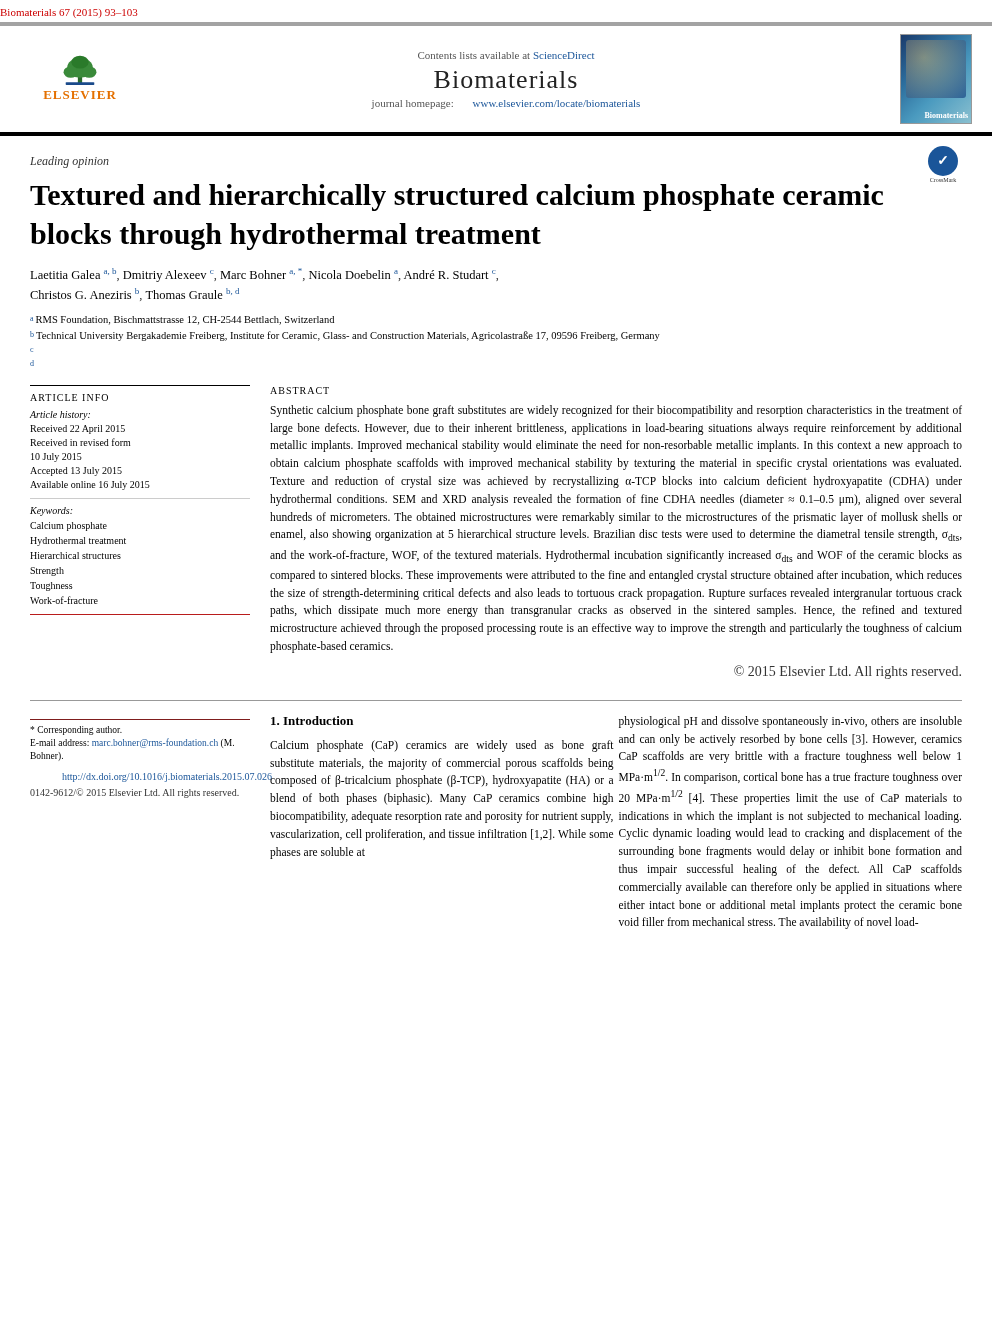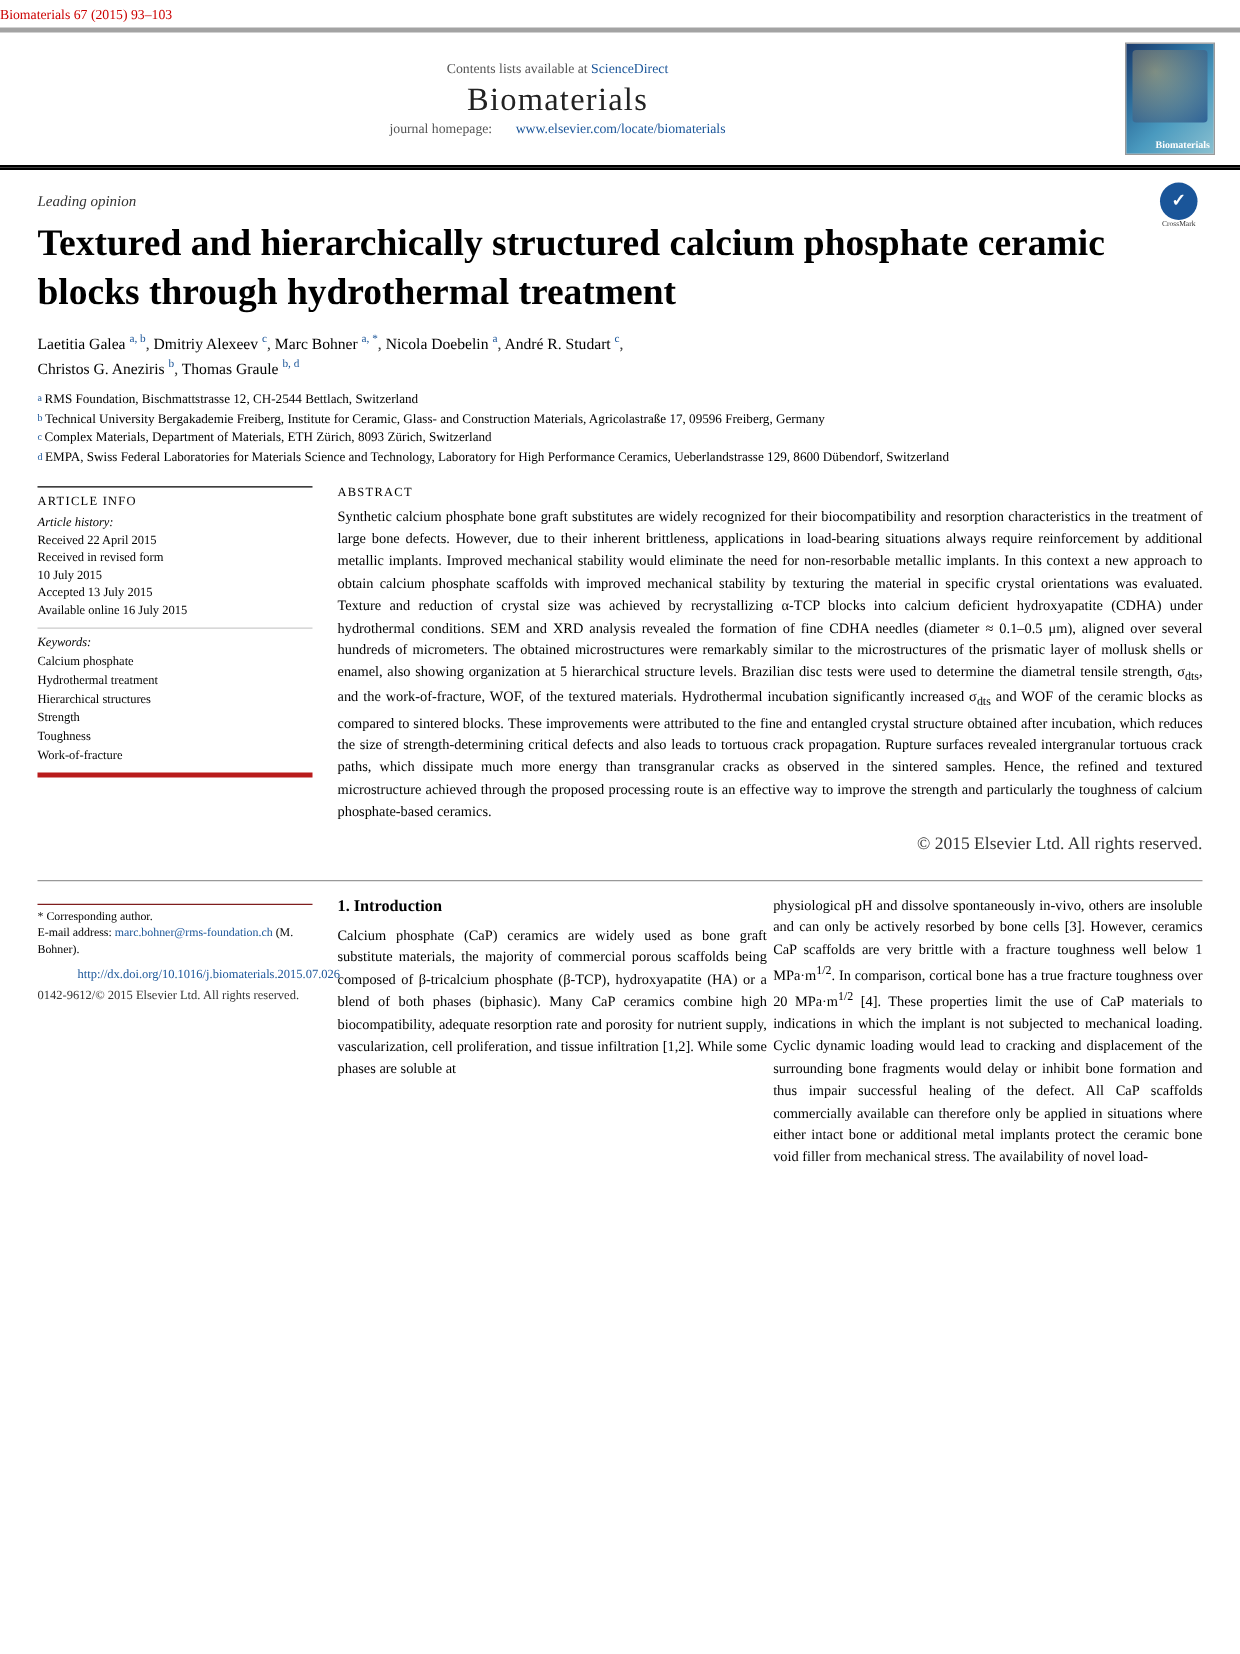--- a/index.html
+++ b/index.html
@@ -208,21 +208,21 @@
     .col-left {
       width: 220px;
       flex-shrink: 0;
     }
     .col-right {
       flex: 1;
     }
 
     .article-info-box {
       border-top: 1px solid #000;
-      border-bottom: 4px solid #b91c1c;
+      border-bottom: 1px solid #b91c1c;
       padding: 6px 0;
     }
 
     .article-info-title {
       font-size: 10px;
       font-variant: small-caps;
       letter-spacing: 1px;
       color: #000;
       margin-bottom: 4px;
     }
@@ -330,20 +330,35 @@
     }
   </style>
 </head>
 <body>
 
 <div class="top-bar">
   <span>Biomaterials 67 (2015) 93–103</span>
 </div>
 
 <div class="journal-header">
+  <div class="journal-header-left">
+
+    <svg class="elsevier-tree" viewBox="0 0 80 42">
+
+      <rect x="37" y="28" width="6" height="12" fill="#2a6a2a"></rect>
+
+      <ellipse cx="40" cy="18" rx="18" ry="14" fill="#3a8a3a"></ellipse>
+      <ellipse cx="27" cy="24" rx="10" ry="8" fill="#3a8a3a"></ellipse>
+      <ellipse cx="53" cy="24" rx="10" ry="8" fill="#3a8a3a"></ellipse>
+      <ellipse cx="40" cy="10" rx="12" ry="9" fill="#2a7a2a"></ellipse>
+
+      <rect x="20" y="38" width="40" height="4" rx="1" fill="#1a4a8a"></rect>
+    </svg>
+    <div class="elsevier-text">ELSEVIER</div>
+  </div>
   <div class="journal-header-center">
     <div class="sciencedirect-line">
       <span>Contents lists available at</span>
       <a class="sciencedirect-link">ScienceDirect</a>
     </div>
     <div class="journal-title-main">Biomaterials</div>
     <div class="journal-homepage-line">
       <span>journal homepage:</span>
       <a class="journal-homepage-link">www.elsevier.com/locate/biomaterials</a>
     </div>
@@ -383,25 +398,23 @@
     <div class="affil-line">
       <span class="affil-sup">a</span>
       <span>RMS Foundation, Bischmattstrasse 12, CH-2544 Bettlach, Switzerland</span>
     </div>
     <div class="affil-line">
       <span class="affil-sup">b</span>
       <span>Technical University Bergakademie Freiberg, Institute for Ceramic, Glass- and Construction Materials, Agricolastraße 17, 09596 Freiberg, Germany</span>
     </div>
     <div class="affil-line">
       <span class="affil-sup">c</span>
-      <span>Complex Materials, Department of Materials, ETH Zürich, 8093 Zürich, Switzerland</span>
     </div>
     <div class="affil-line">
       <span class="affil-sup">d</span>
-      <span>EMPA, Swiss Federal Laboratories for Materials Science and Technology, Laboratory for High Performance Ceramics, Ueberlandstrasse 129, 8600 Dübendorf, Switzerland</span>
     </div>
   </div>
 
   <div class="two-col">
     <div class="col-left">
       <div class="article-info-box">
         <div class="article-info-title">ARTICLE INFO</div>
         <div class="article-info-section-title">Article history:</div>
         <div class="article-info-text">Received 22 April 2015</div>
         <div class="article-info-text">Received in revised form</div>

